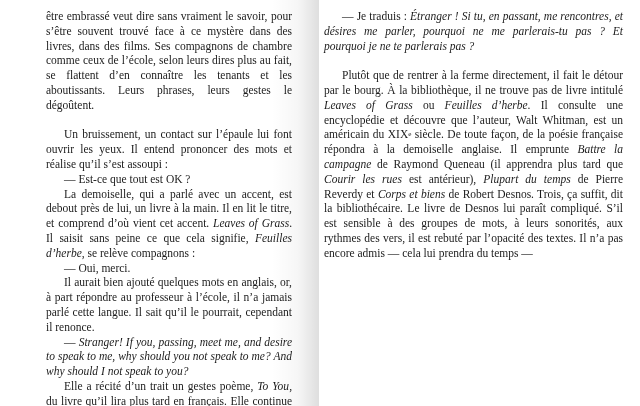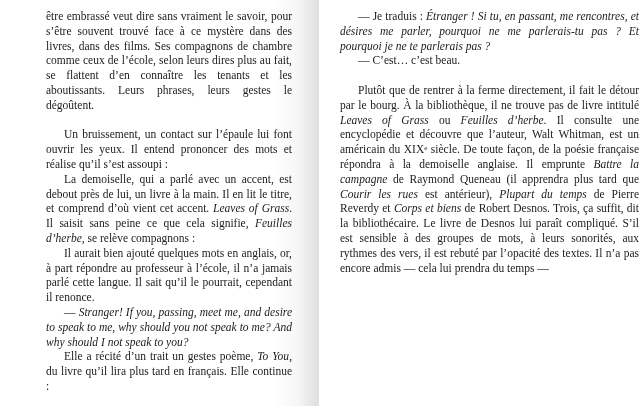--- a/index.html
+++ b/index.html
@@ -36,21 +36,21 @@
   .text-col {
     position: absolute;
     top: 9px;
     font-size: 11.5px;
     line-height: 14.8px;
     color: #1b1b1b;
     text-align: justify;
     z-index: 1;
   }
   .text-col-left  { left: 46px;  width: 246px; }
-  .text-col-right { left: 340px; width: 299px; }
+  .text-col-right { left: 324px; width: 299px; }
   .text-col p {
     margin: 0;
     padding: 0;
   }
   .text-col p.indent { text-indent: 18px; }
   .text-col p.space-before { margin-top: 14.8px; }
   .it { font-style: italic; }
   sup.ord {
     font-size: 0.62em;
     line-height: 0;
@@ -62,23 +62,24 @@
 </head>
 <body>
 
 <div class="spread">
   <div class="page page-left"></div>
   <div class="page page-right"></div>
   <div class="gutter-shadow"></div>
   <div class="text-col text-col-left">
       <p class=""><span>être embrassé veut dire sans vraiment le savoir, pour s’être souvent trouvé face à ce mystère dans des livres, dans des films. Ses compagnons de chambre comme ceux de l’école, selon leurs dires plus au fait, se flattent d’en connaître les tenants et les aboutissants. Leurs phrases, leurs gestes le dégoûtent.</span></p>
       <p class="indent space-before"><span>Un bruissement, un contact sur l’épaule lui font ouvrir les yeux. Il entend prononcer des mots et réalise qu’il s’est assoupi :</span></p>
+      <p class="indent"><span>— Est-ce que tout est OK ?</span></p>
       <p class="indent"><span>La demoiselle, qui a parlé avec un accent, est debout près de lui, un livre à la main. Il en lit le titre, et comprend d’où vient cet accent. </span><span class="it">Leaves of Grass</span><span>. Il saisit sans peine ce que cela signifie, </span><span class="it">Feuilles d’herbe</span><span>, se relève compagnons :</span></p>
+      <p class="indent"><span>— Oui, merci.</span></p>
       <p class="indent"><span>Il aurait bien ajouté quelques mots en anglais, or, à part répondre au professeur à l’école, il n’a jamais parlé cette langue. Il sait qu’il le pourrait, cependant il renonce.</span></p>
       <p class="indent"><span>— </span><span class="it">Stranger! If you, passing, meet me, and desire to speak to me, why should you not speak to me? And why should I not speak to you?</span></p>
       <p class="indent"><span>Elle a récité d’un trait un gestes poème, </span><span class="it">To You</span><span>, du livre qu’il lira plus tard en français. Elle continue :</span></p>
     </div>
   <div class="text-col text-col-right">
       <p class="indent"><span>— Je traduis : </span><span class="it">Étranger ! Si tu, en passant, me rencontres, et désires me parler, pourquoi ne me parlerais-tu pas ? Et pourquoi je ne te parlerais pas ?</span></p>
-      <p class="indent"><span>— C’est… c’est beau.</span></p>
       <p class="indent space-before"><span>Plutôt que de rentrer à la ferme directement, il fait le détour par le bourg. À la bibliothèque, il ne trouve pas de livre intitulé </span><span class="it">Leaves of Grass</span><span> ou </span><span class="it">Feuilles d’herbe</span><span>. Il consulte une encyclopédie et découvre que l’auteur, Walt Whitman, est un américain du XIX</span><sup class="ord">e</sup><span> siècle. De toute façon, de la poésie française répondra à la demoiselle anglaise. Il emprunte </span><span class="it">Battre la campagne</span><span> de Raymond Queneau (il apprendra plus tard que </span><span class="it">Courir les rues</span><span> est antérieur), </span><span class="it">Plupart du temps</span><span> de Pierre Reverdy et </span><span class="it">Corps et biens</span><span> de Robert Desnos. Trois, ça suffit, dit la bibliothécaire. Le livre de Desnos lui paraît compliqué. S’il est sensible à des groupes de mots, à leurs sonorités, aux rythmes des vers, il est rebuté par l’opacité des textes. Il n’a pas encore admis — cela lui prendra du temps —</span></p>
     </div>
 </div>
 
 </body></html>

